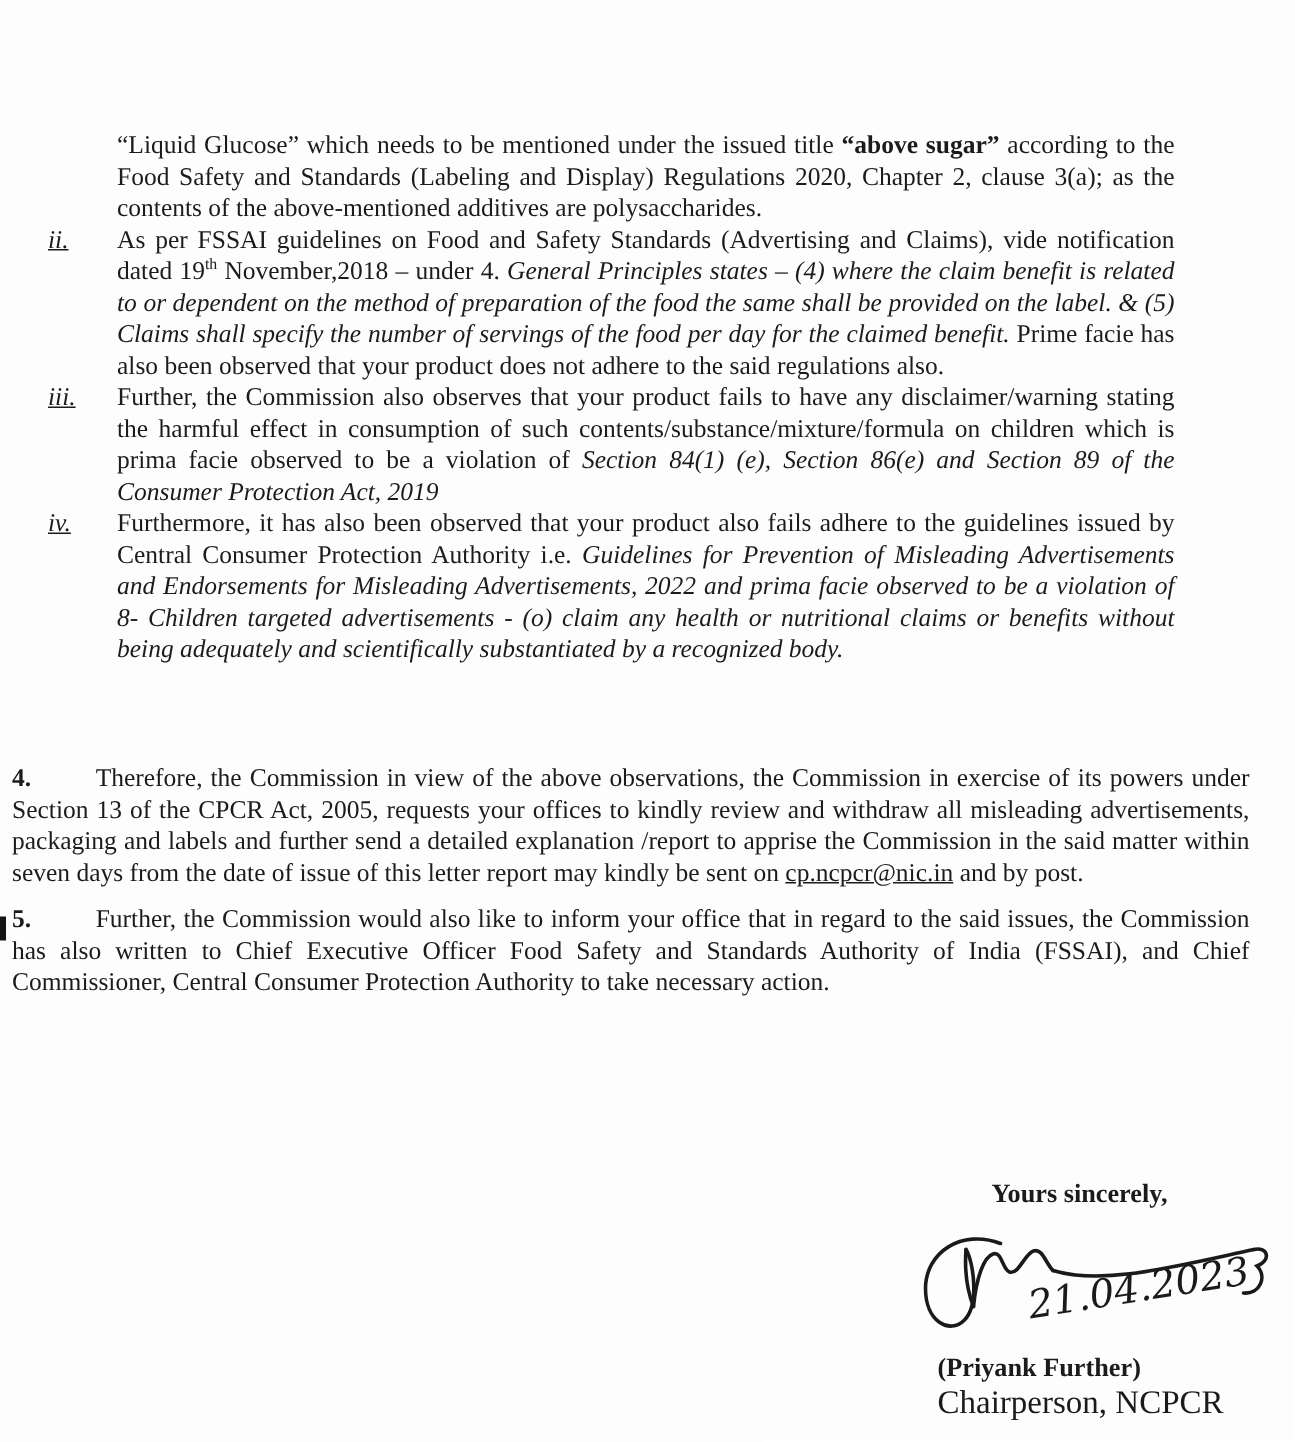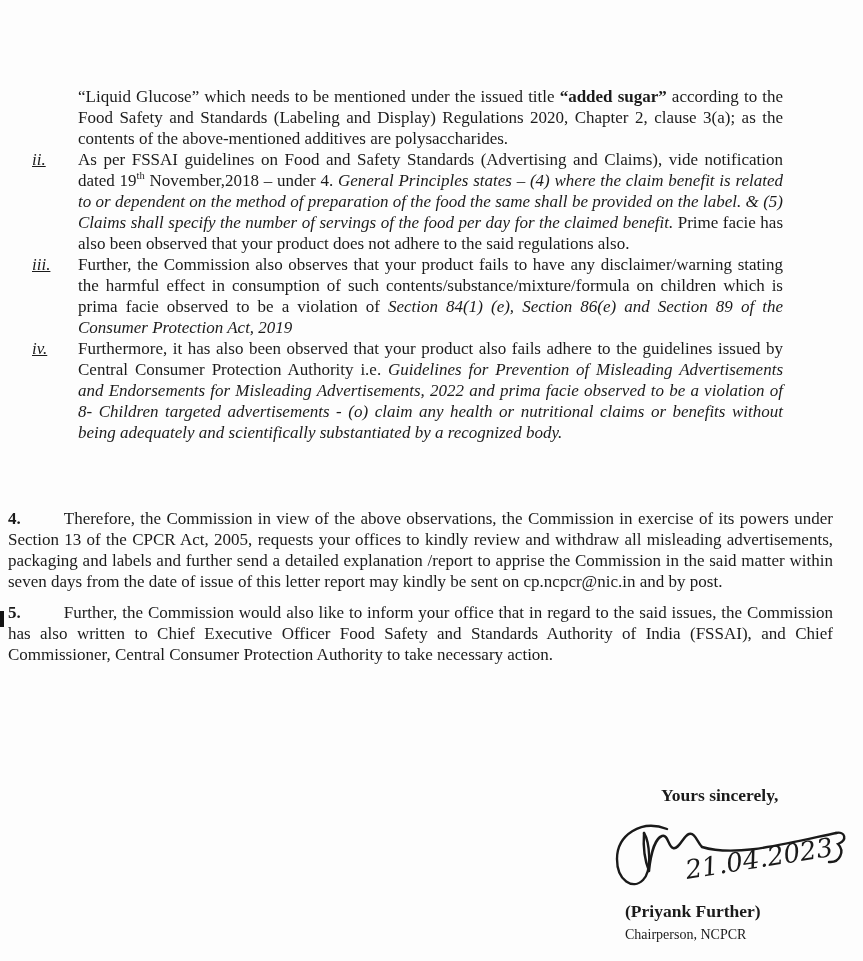--- a/index.html
+++ b/index.html
@@ -17,46 +17,46 @@
   .intro{margin:0 80px 0 78px;text-align:justify;}
   .list-item{position:relative;}
   .numeral{
     position:absolute;left:32px;top:0;
     font-style:italic;
     text-decoration:underline;
   }
   .item-body{margin:0 80px 0 78px;text-align:justify;}
   .seg-bold{font-weight:bold;}
   .seg-italic{font-style:italic;margin-top:36px;}
-  .seg-underline{}
+  .seg-underline{text-decoration:underline;}
   sup{font-size:0.62em;line-height:0;vertical-align:super;}
   .content-mid{position:absolute;top:508px;left:0;right:0;}
   .body-para{margin:0 30px 0 8px;text-align:justify;}
   .body-para.second{margin-top:10px;}
   .para-num{font-weight:bold;}
   .tab{display:inline-block;width:43px;}
   .regards{margin:19px 0 0 78px;font-weight:bold;}
   .closing{position:absolute;left:585px;top:785px;width:275px;height:172px;text-decoration:underline;}
   .salutation{position:absolute;left:76px;top:0;font-weight:bold;font-size:17.5px;}
   .sig-area{position:absolute;left:0;top:36px;width:275px;height:80px;}
   .sig-name{position:absolute;left:40px;top:116px;font-weight:bold;font-size:17.5px;white-space:nowrap;}
-  .sig-title{position:absolute;left:40px;top:139px;font-size:14px;white-space:nowrap;}
+  .sig-title{position:absolute;left:40px;top:139px;font-size:22px;white-space:nowrap;}
   .artifact{position:absolute;left:0;top:611px;width:4px;height:16px;background:#141414;}
   .sig-date-text{
     font-family:"DejaVu Serif", serif;
     font-style:italic;
   }
 </style>
 </head>
 <body>
 
 <div class="page">
 
   <div class="content-top">
-    <p class="intro"><span>“Liquid Glucose” which needs to be mentioned under the issued title </span><span class="seg-bold">“added sugar”</span><span> according to the Food Safety and Standards (Labeling and Display) Regulations 2020, Chapter 2, clause 3(a); as the contents of the above-mentioned additives are polysaccharides.</span></p>
+    <p class="intro"><span>“Liquid Glucose” which needs to be mentioned under the issued title </span><span class="seg-bold">“above sugar”</span><span> according to the Food Safety and Standards (Labeling and Display) Regulations 2020, Chapter 2, clause 3(a); as the contents of the above-mentioned additives are polysaccharides.</span></p>
     <div>
         <div class="list-item">
           <div class="numeral">ii.</div>
           <p class="item-body" style="margin: 0px 80px 0px 78px;"><span>As per FSSAI guidelines on Food and Safety Standards (Advertising and Claims), vide notification dated 19</span><sup>th</sup><span> November,2018 – under 4. </span><span class="seg-italic">General Principles states – (4) where the claim benefit is related to or dependent on the method of preparation of the food the same shall be provided on the label. &amp; (5) Claims shall specify the number of servings of the food per day for the claimed benefit.</span><span> Prime facie has also been observed that your product does not adhere to the said regulations also.</span></p>
         </div>
         <div class="list-item">
           <div class="numeral">iii.</div>
           <p class="item-body" style="margin: 0px 80px 0px 78px;"><span>Further, the Commission also observes that your product fails to have any disclaimer/warning stating the harmful effect in consumption of such contents/substance/mixture/formula on children which is prima facie observed to be a violation of </span><span class="seg-italic">Section 84(1) (e), Section 86(e) and Section 89 of the Consumer Protection Act, 2019</span></p>
         </div>
         <div class="list-item">

